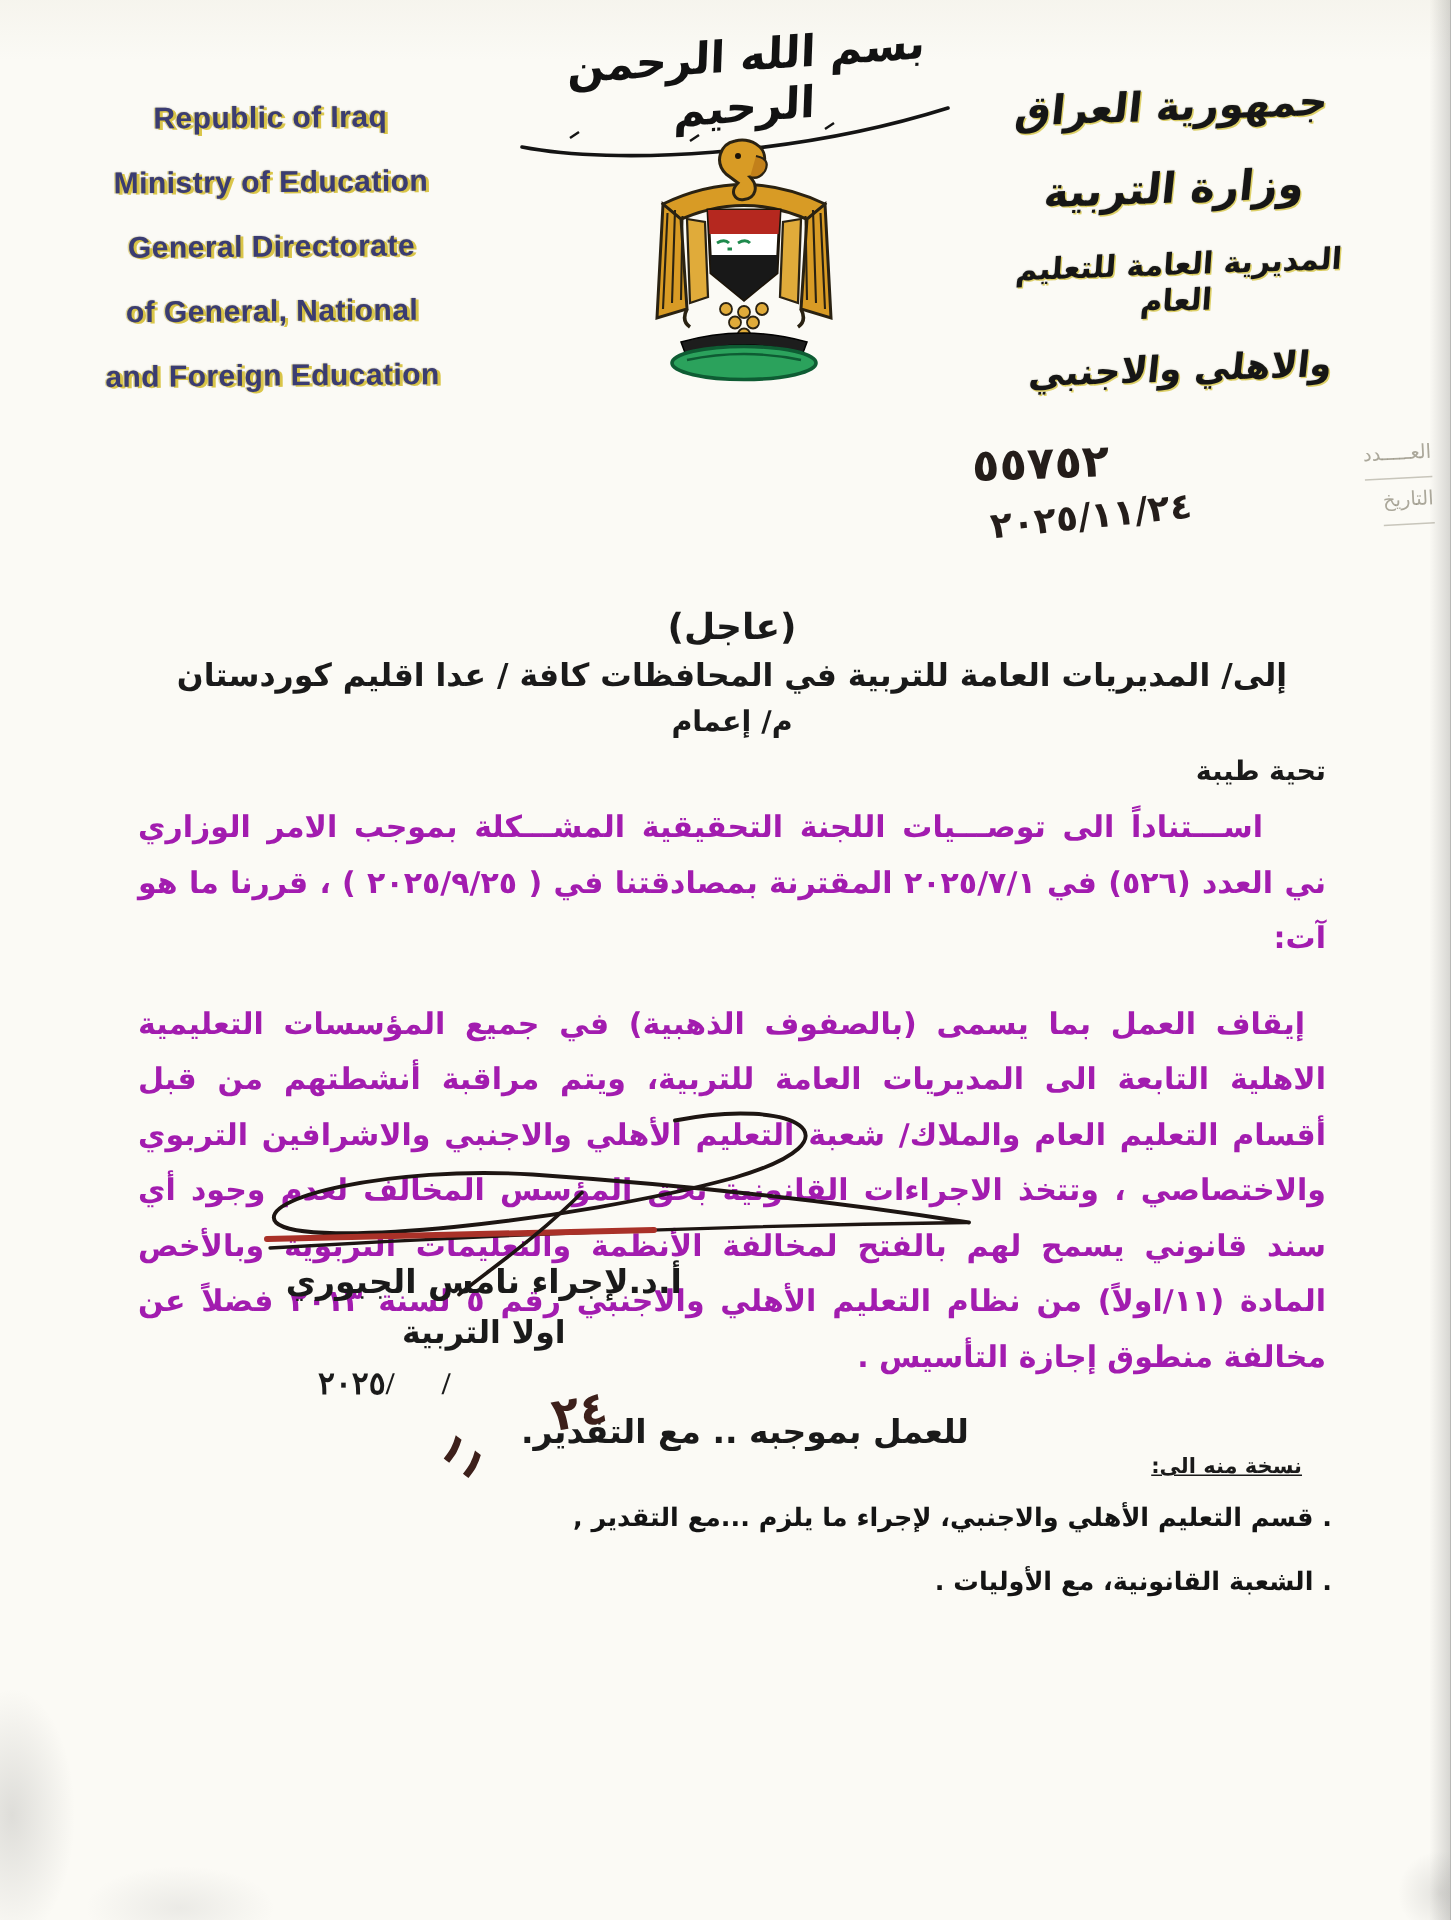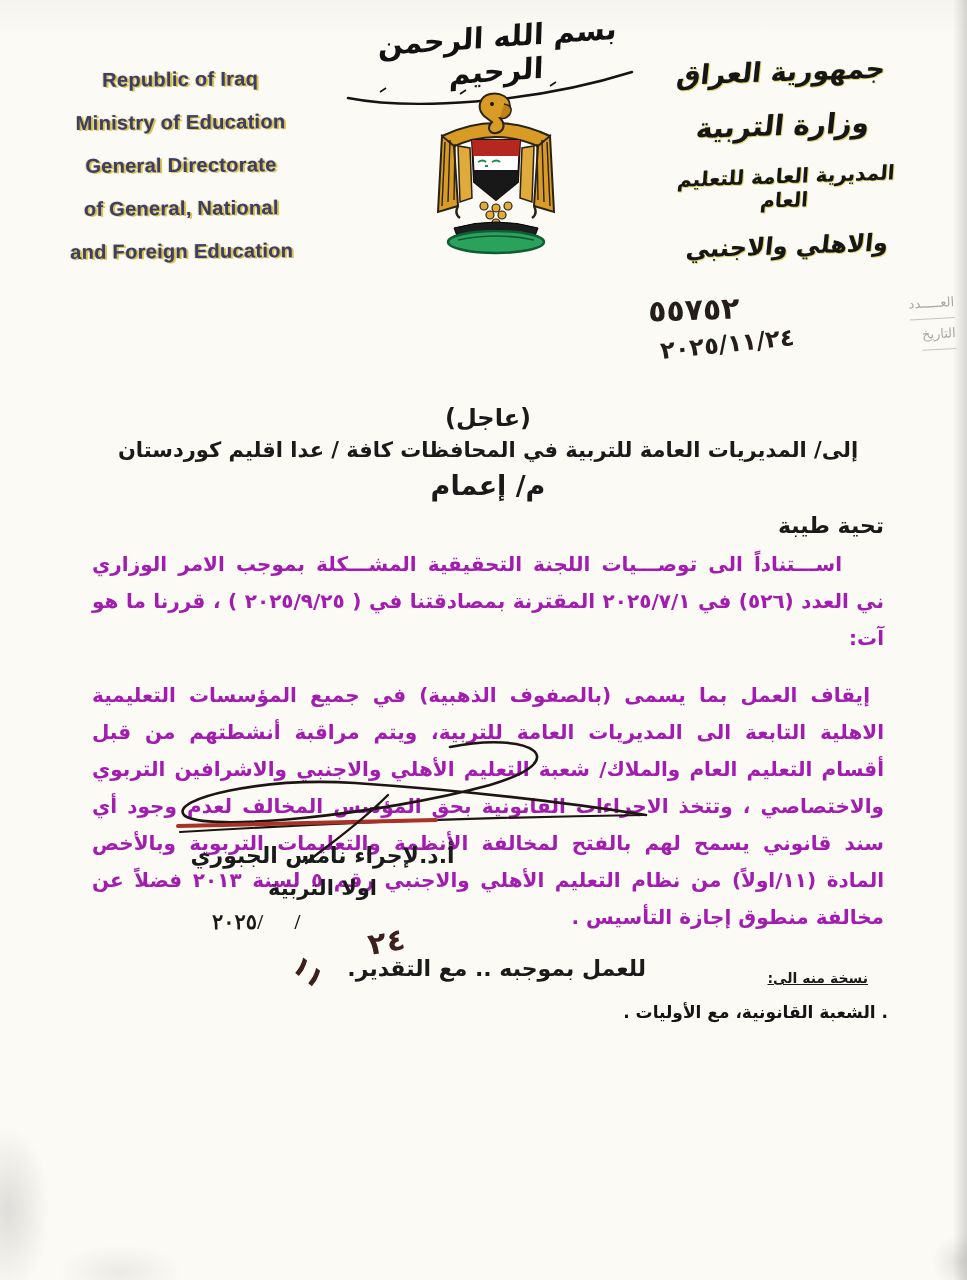--- a/index.html
+++ b/index.html
@@ -62,22 +62,22 @@
   .ref-labels{
     position:absolute; left:845px; top:290px; width:110px; direction:rtl;
     font-size:13px; color:rgba(105,100,80,.55); transform:rotate(-3deg); line-height:30px;
   }
   .ref-labels .lbl{border-bottom:1px solid rgba(105,100,80,.35); width:fit-content;}
 
   
   .letter{position:absolute; left:92px; top:404px; width:792px; direction:rtl;}
   .urgent{text-align:center; font-weight:bold; font-size:24px;}
   .to-line{text-align:center; font-weight:bold; font-size:21px; margin-top:6px;}
-  .subject{text-align:center; font-weight:bold; font-size:27px; margin-top:8px;}
-  .greeting{font-weight:bold; font-size:22px; margin-top:12px;}
+  .subject{text-align:center; font-weight:bold; font-size:19px; margin-top:8px;}
+  .greeting{font-weight:bold; font-size:18px; margin-top:12px;}
   .para{
     font-size:20px; font-weight:bold; line-height:37px; text-align:justify;
     text-align-last:right; -moz-text-align-last:right; margin-top:8px; color:#a21caf;
   }
   .p1{text-indent:42px;}
   .p2{margin-top:2px; text-indent:14px;}
   .closing{
     width:fit-content; font-weight:bold; font-size:22px; margin:8px 238px 0 auto;
   }
 
@@ -211,15 +211,16 @@
     <div class="sig-title">اولا التربية</div>
     <div class="sig-date">
       <span class="typed-date">٢٠٢٥/      /</span>
       <span class="hand-day">٢٤</span>
       <span class="hand-month">١١</span>
     </div>
   </div>
 
   <div class="cc">
     <div class="cc-header">نسخة منه الى:</div>
+    <p class="cc-item">. قسم التعليم الأهلي والاجنبي، لإجراء ما يلزم ...مع التقدير ,</p>
     <p class="cc-item">. الشعبة القانونية، مع الأوليات .</p>
   </div>
 </div>
 
 </body></html>

